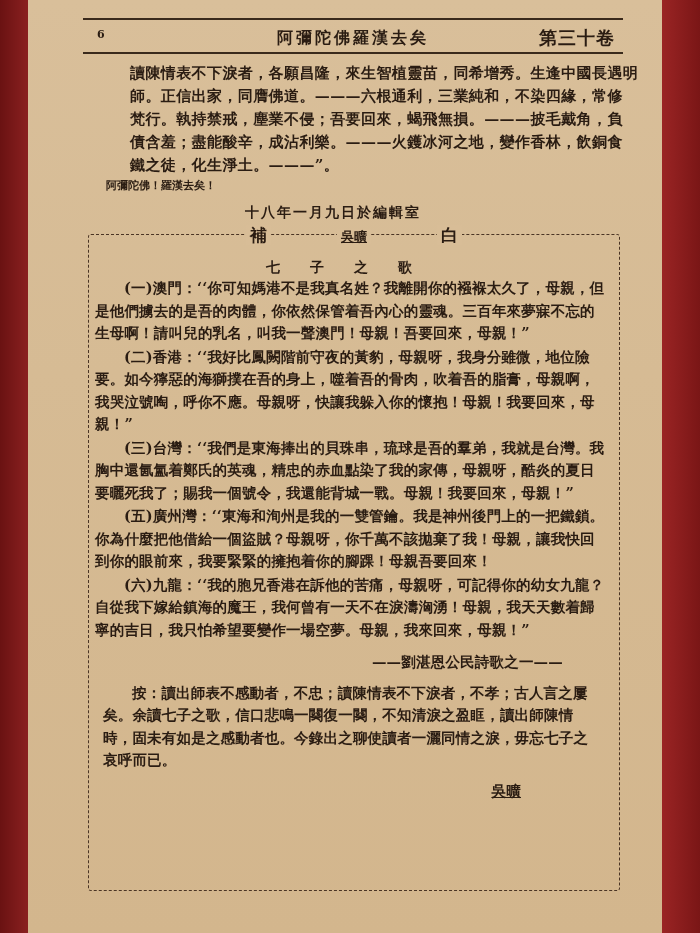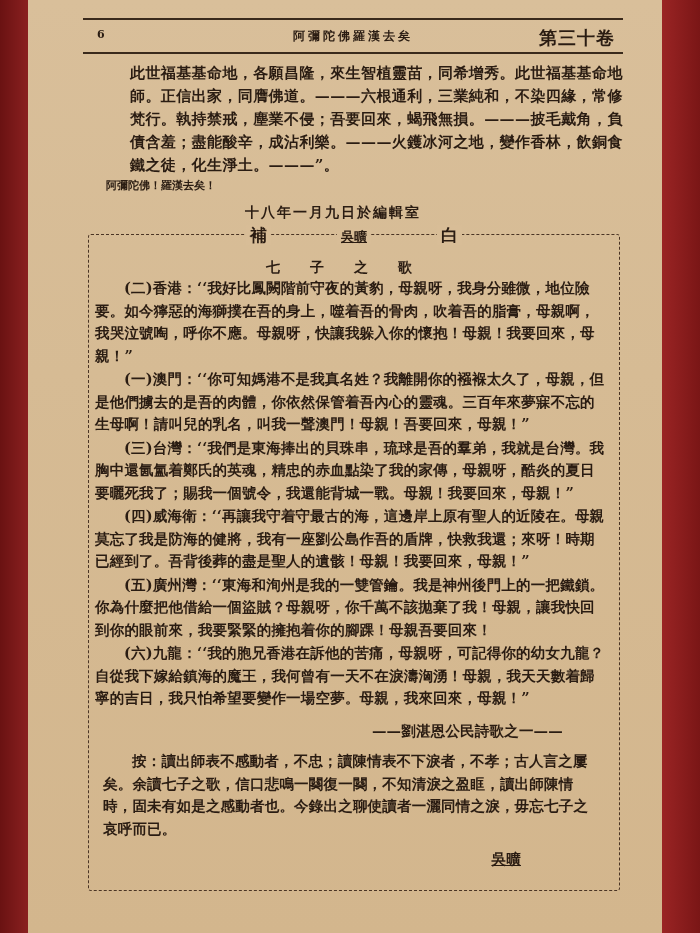--- a/index.html
+++ b/index.html
@@ -17,21 +17,21 @@
     position: absolute; left: 28px; top: 0; width: 634px; height: 933px;
     background: linear-gradient(180deg, #d9bf9a 0%, #d6bb94 40%, #d3b68d 100%);
     color: #2a1c12;
   }
   .header {
     position: absolute; left: 55px; top: 18px; width: 540px; height: 32px;
     border-top: 2px solid #3a2a1c; border-bottom: 2px solid #3a2a1c;
   }
   .header .pg { position: absolute; left: 14px; top: 8px; font-size: 11px; font-weight: bold; }
   .header .title { position: absolute; left: 0; right: 0; top: 8px; text-align: center;
-    font-size: 12px; font-weight: bold; letter-spacing: 3px; font-family: Liberation Serif, serif; }
+    font-size: 16px; font-weight: bold; letter-spacing: 3px; font-family: Liberation Serif, serif; }
   .header .vol { position: absolute; right: 8px; top: 6px; font-size: 18px; font-weight: bold; letter-spacing: 1px; }
 
   .body-text { position: absolute; left: 80px; width: 545px; font-size: 15px;
     line-height: 23px; font-weight: bold; letter-spacing: 0.4px; }
   .body-text p { margin: 0; text-indent: 0; }
   .closing { position: absolute; left: 78px; top: 178px; font-size: 11px; font-weight: bold; }
   .dateline { position: absolute; left: 0; width: 610px; top: 204px; text-align: center;
     font-size: 14px; font-weight: bold; letter-spacing: 2px; }
 
   .box {
@@ -62,43 +62,42 @@
 
 <div class="page">
 
   <div class="header">
     <span class="pg">6</span>
     <div class="title">阿彌陀佛羅漢去矣</div>
     <span class="vol">第三十卷</span>
   </div>
 
   <div class="body-text" style="top:62px;">
-    <p style="padding-left:22px">此世福基基命地，各願昌隆，來生智植靈苗，同希增秀。此世福基基命地</p>
+    <p style="padding-left:22px">讀陳情表不下淚者，各願昌隆，來生智植靈苗，同希增秀。生逢中國長遇明</p>
     <p style="padding-left:22px">師。正信出家，同膺佛道。———六根通利，三業純和，不染四緣，常修</p>
     <p style="padding-left:22px">梵行。執持禁戒，塵業不侵；吾要回來，蝎飛無損。———披毛戴角，負</p>
     <p style="padding-left:22px">債含羞；盡能酸辛，成沾利樂。———火鑊冰河之地，變作香林，飲銅食</p>
     <p style="padding-left:22px">鐵之徒，化生淨土。———”。</p>
   </div>
 
   <div class="closing">阿彌陀佛！羅漢去矣！</div>
   <div class="dateline">十八年一月九日於編輯室</div>
 
   <div class="box">
     <div class="box-title">
       <span class="bt-a">補</span>
       <span class="bt-author">吳曠</span>
       <span>白</span>
     </div>
     <div class="song-title">七子之歌</div>
 
     <div class="stanzas">
+      <p class="stanza"><span class="label">(一)澳門：</span><span>‘‘你可知媽港不是我真名姓？我離開你的襁褓太久了，母親，但是他們擄去的是吾的肉體，你依然保管着吾內心的靈魂。三百年來夢寐不忘的生母啊！請叫兒的乳名，叫我一聲澳門！母親！吾要回來，母親！”</span></p>
       <p class="stanza"><span class="label">(二)香港：</span><span>‘‘我好比鳳闕階前守夜的黃豹，母親呀，我身分雖微，地位險要。如今獰惡的海獅撲在吾的身上，噬着吾的骨肉，吹着吾的脂膏，母親啊，我哭泣號啕，呼你不應。母親呀，快讓我躲入你的懷抱！母親！我要回來，母親！”</span></p>
-      <p class="stanza"><span class="label">(一)澳門：</span><span>‘‘你可知媽港不是我真名姓？我離開你的襁褓太久了，母親，但是他們擄去的是吾的肉體，你依然保管着吾內心的靈魂。三百年來夢寐不忘的生母啊！請叫兒的乳名，叫我一聲澳門！母親！吾要回來，母親！”</span></p>
       <p class="stanza"><span class="label">(三)台灣：</span><span>‘‘我們是東海捧出的貝珠串，琉球是吾的羣弟，我就是台灣。我胸中還氤氳着鄭氏的英魂，精忠的赤血點染了我的家傳，母親呀，酷炎的夏日要曬死我了；賜我一個號令，我還能背城一戰。母親！我要回來，母親！”</span></p>
-      <p class="stanza"><span class="label">(四)威海衛：</span><span>‘‘再讓我守着守最古的海，這邊岸上原有聖人的近陵在。母親莫忘了我是防海的健將，我有一座劉公島作吾的盾牌，快救我還；來呀！時期已經到了。吾背後葬的盡是聖人的遺骸！母親！我要回來，母親！”</span></p>
       <p class="stanza"><span class="label">(五)廣州灣：</span><span>‘‘東海和洵州是我的一雙管鑰。我是神州後門上的一把鐵鎖。你為什麼把他借給一個盜賊？母親呀，你千萬不該拋棄了我！母親，讓我快回到你的眼前來，我要緊緊的擁抱着你的腳踝！母親吾要回來！</span></p>
       <p class="stanza"><span class="label">(六)九龍：</span><span>‘‘我的胞兄香港在訴他的苦痛，母親呀，可記得你的幼女九龍？自從我下嫁給鎮海的魔王，我何曾有一天不在淚濤洶湧！母親，我天天數着歸寧的吉日，我只怕希望要變作一場空夢。母親，我來回來，母親！”</span></p>
 
       <div class="attribution">——劉湛恩公民詩歌之一——</div>
       <p class="note">按：讀出師表不感動者，不忠；讀陳情表不下淚者，不孝；古人言之屢矣。余讀七子之歌，信口悲鳴一闋復一闋，不知清淚之盈眶，讀出師陳情時，固未有如是之感動者也。今錄出之聊使讀者一灑同情之淚，毋忘七子之哀呼而已。</p>
       <div class="signature">吳曠</div>
     </div>
   </div>
 
 </div>

